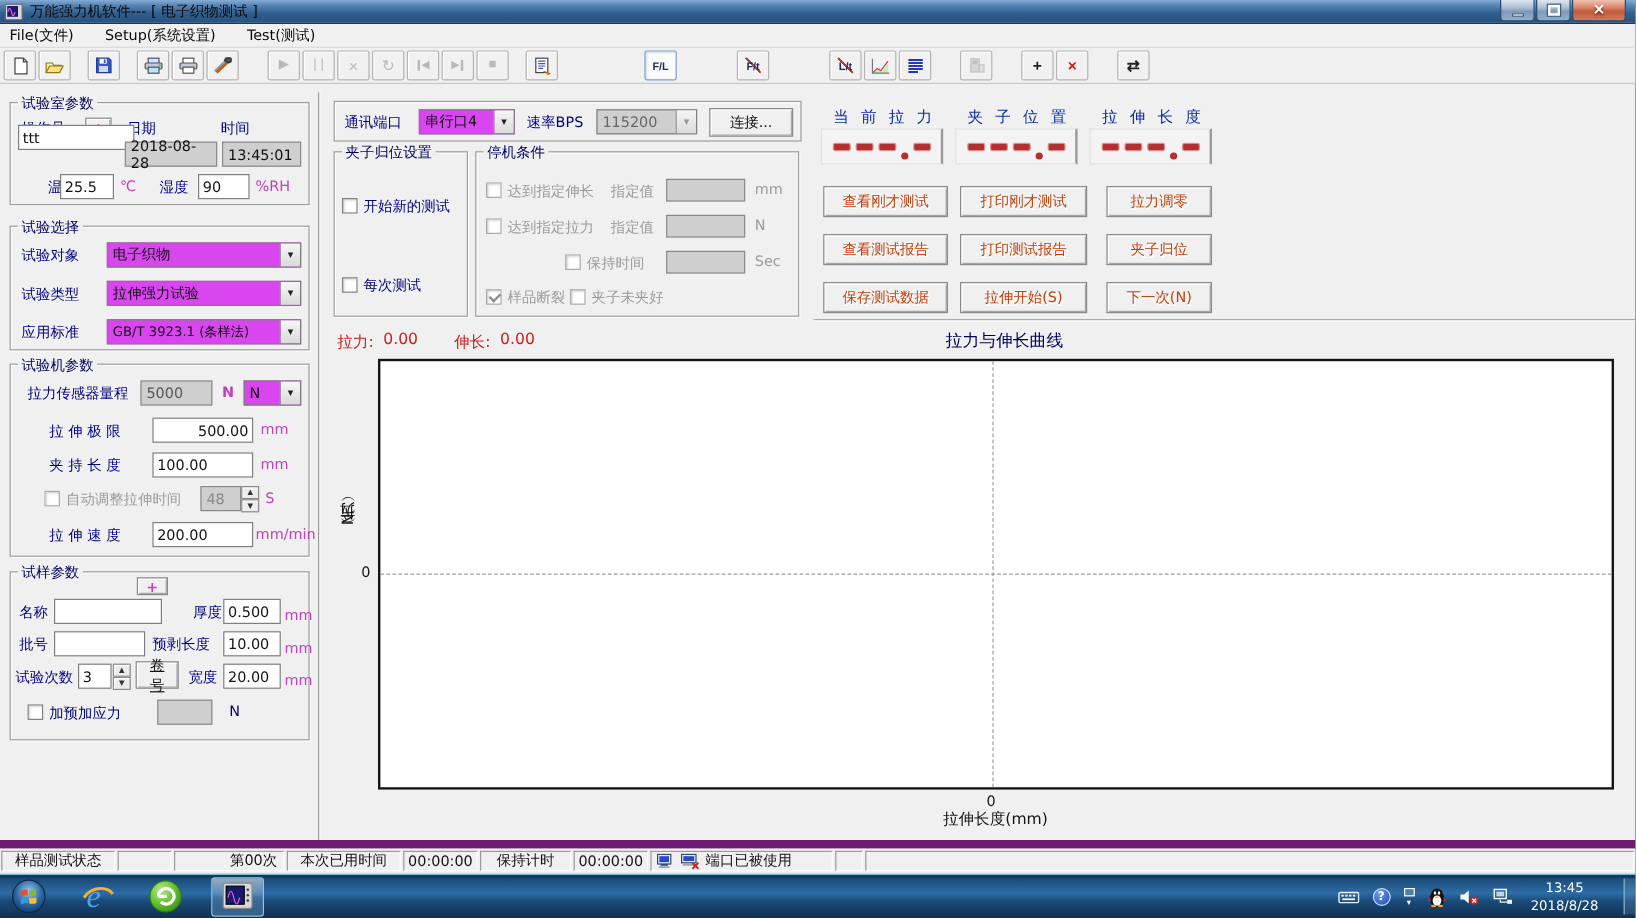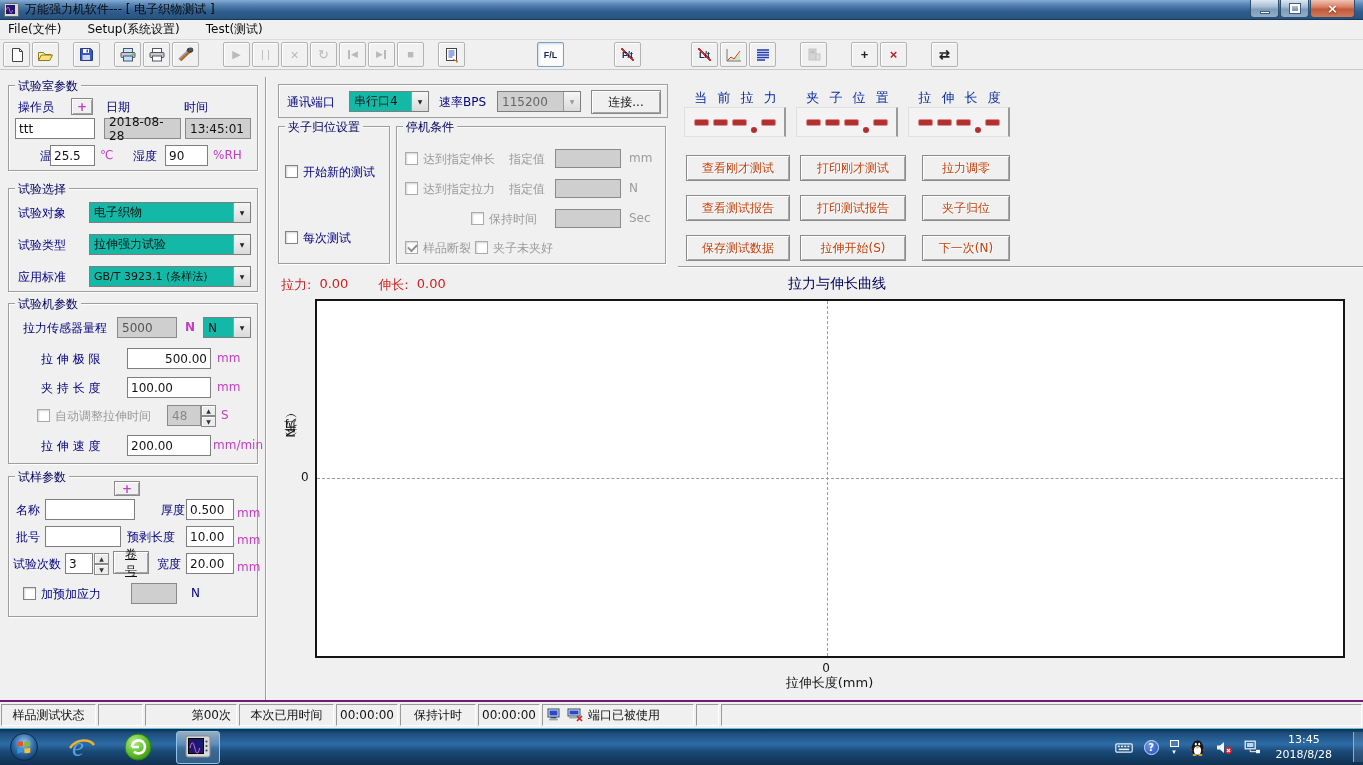--- a/index.html
+++ b/index.html
@@ -46,21 +46,21 @@
   
   .grp { position:absolute; border:1px solid #9e9e9e; box-shadow:inset 1px 1px 0 #fdfdfd,1px 1px 0 #fdfdfd; }
   .legend { position:absolute; top:-8px; left:6px; background:#f0f0f0; padding:0 3px; color:#00005f; }
   .lbl { position:absolute; color:#000080; white-space:nowrap; }
   .unit { position:absolute; color:#c040c0; white-space:nowrap; }
   .gray { color:#9b9b9b !important; }
   .fld { position:absolute; height:21px; border:1px solid #7e7e7e; background:#fff; padding:1px 3px;
          font-family:inherit; font-size:12px; color:#111; }
   .ro { position:absolute; height:21px; border:1px solid #8a8a8a; background:#cfcfcf; padding:1px 4px;
         display:flex; align-items:center; }
-  .combo { position:absolute; height:21px; border:1px solid #7e7e7e; background:#14b8a6; display:flex;
+  .combo { position:absolute; height:21px; border:1px solid #7e7e7e; background:#d946ef; display:flex;
            align-items:center; padding-left:4px; white-space:nowrap; }
   .combo .ar { margin-left:auto; align-self:stretch; width:17px; border-left:1px solid #9a9a9a;
                background:linear-gradient(#f6f6f6,#dadada); display:flex; align-items:center; justify-content:center;
                font-size:6px; color:#222; }
   .combo.dis { background:#cfcfcf; color:#666; }
   .combo.dis .ar { color:#999; }
   .cb { position:absolute; width:13px; height:13px; border:1px solid #828282; background:#fff;
         box-shadow:inset 1px 1px 2px rgba(0,0,0,.18); }
   .cb.checked::after { content:""; position:absolute; left:2px; top:2px; width:7px; height:4px;
         border-left:2px solid #8f8f8f; border-bottom:2px solid #8f8f8f; transform:rotate(-45deg); }
@@ -90,21 +90,21 @@
   .chart-title { position:absolute; left:742px; top:275px; width:190px; text-align:center; color:#00005a; font-size:14px; }
   .chartbox { position:absolute; left:315px; top:299px; width:1030px; height:359px; background:#fff; border:2px solid #141414; }
   .hdash { position:absolute; left:0; right:0; top:177px; border-top:1px dashed #9c9c9c; }
   .vdash { position:absolute; top:0; bottom:0; left:510px; border-left:1px dashed #9c9c9c; }
   .vlabel { position:absolute; left:282px; top:424px; writing-mode:vertical-rl; transform:rotate(180deg);
             color:#151515; font-size:13px; letter-spacing:2px; }
   .tick { position:absolute; color:#151515; font-size:12px; }
 
   
   .statusbar { position:absolute; left:0; top:700px; width:1363px; height:28px; background:#f0f0f0;
-               border-top:2px solid #701a75; display:flex; align-items:stretch; padding:2px 1px; gap:2px; }
+               border-top:7px solid #701a75; display:flex; align-items:stretch; padding:2px 1px; gap:2px; }
   .scell { border:1px solid; border-color:#9a9a9a #fdfdfd #fdfdfd #9a9a9a; display:flex; align-items:center;
            justify-content:center; white-space:nowrap; }
   .scell.right { justify-content:flex-end; padding-right:5px; }
   .scell.left { justify-content:flex-start; padding-left:4px; gap:4px; }
 
   
   .taskbar { position:absolute; left:0; top:728px; width:1363px; height:37px;
              background:linear-gradient(180deg,#0e2e4e 0%,#1d4e7d 12%,#2e6ca6 42%,#1a4a78 62%,#0f3050 100%);
              border-top:1px solid #63c3da; display:flex; align-items:center; }
   .orb { width:32px; height:32px; margin-left:8px; display:flex; align-items:center; justify-content:center; }
@@ -281,21 +281,21 @@
   </div>
 
   <div class="divider-v"></div>
 
   <div class="grp" style="left:8px;top:85px;width:250px;height:86px;">
     <span class="legend">试验室参数</span>
     <span class="lbl" style="left:9px;top:13px;">操作员</span>
     <button class="btn magenta" style="position:absolute;left:62px;top:12px;width:22px;height:17px;">+</button>
     <span class="lbl" style="left:97px;top:13px;">日期</span>
     <span class="lbl" style="left:175px;top:13px;">时间</span>
-    <input class="fld" style="left: 6px; top: 32px; width: 80px;" value="ttt">
+    <input class="fld" style="left: 6px; top: 18px; width: 97px;" value="ttt">
     <div class="ro" style="left:95px;top:32px;width:77px;">2018-08-28</div>
     <div class="ro" style="left:176px;top:32px;width:66px;">13:45:01</div>
     <span class="lbl" style="left:9px;top:62px;margin-left:22px;">温度</span>
     <input class="fld" style="left: 41px; top: 59px; width: 45px;" value="25.5">
     <span class="unit" style="left:91px;top:62px;">℃</span>
     <span class="lbl" style="left:124px;top:62px;">湿度</span>
     <input class="fld" style="left: 156px; top: 59px; width: 43px;" value="90">
     <span class="unit" style="left:204px;top:62px;">%RH</span>
   </div>
 

